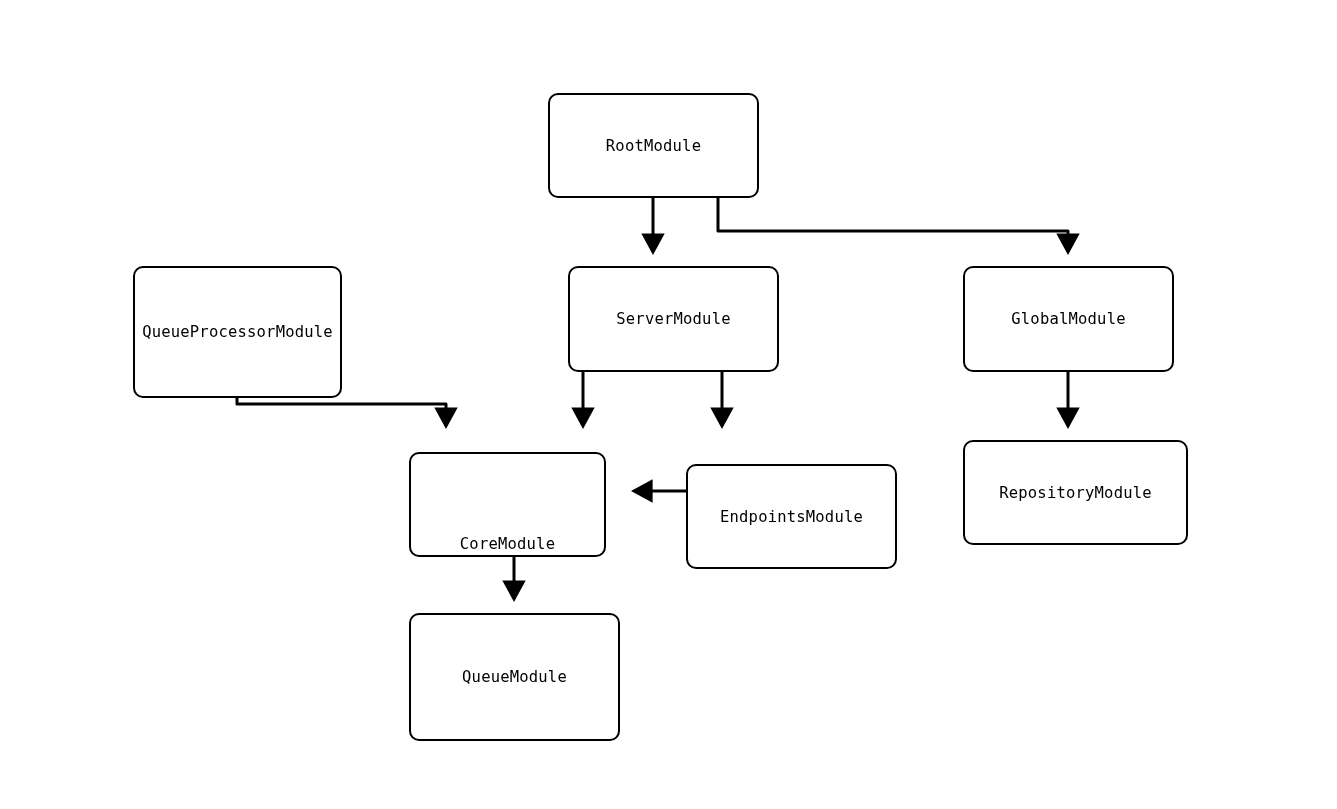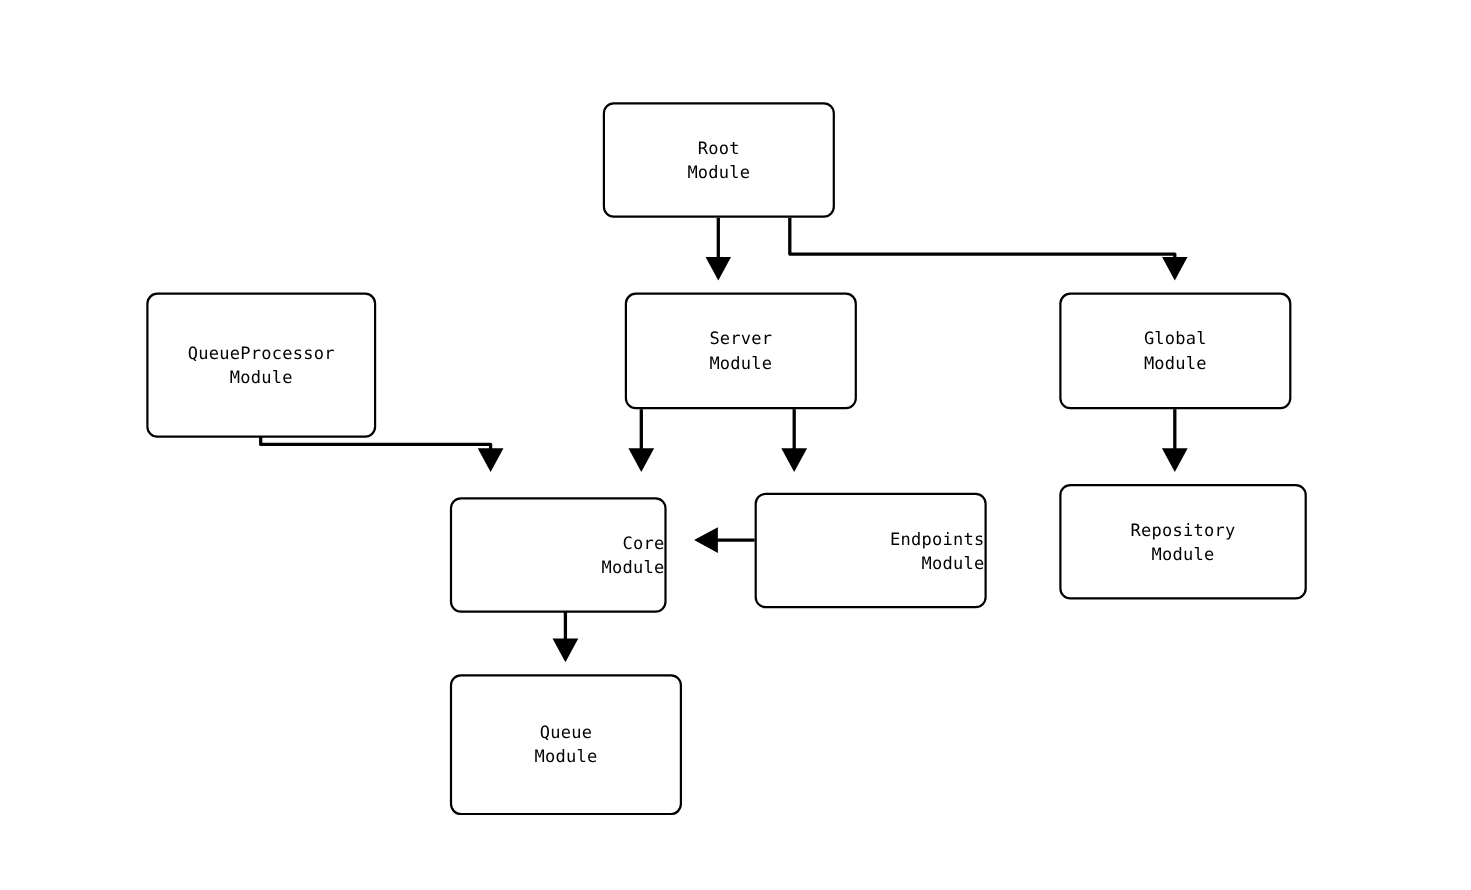--- a/index.html
+++ b/index.html
@@ -26,21 +26,21 @@
     width: 1337px;
     height: 809px;
   }
   .node {
     position: absolute;
     box-sizing: border-box;
     border: 2.5px solid #000000;
     border-radius: 10px;
     background: #ffffff;
     display: flex;
-    flex-direction: column;
+    flex-direction: row;
     align-items: center;
     justify-content: center;
     text-align: center;
     font-family: "DejaVu Sans Mono", monospace;
     font-size: 15.5px;
     line-height: 22px;
     color: #000000;
     letter-spacing: 0.2px;
   }
   .node-line {
@@ -111,21 +111,21 @@
   <div class="node" style="left:963px; top:266px; width:211px; height:106px;">
     <span class="node-line">Global</span>
     <span class="node-line">Module</span>
   </div>
 
   <div class="node" style="left:409px; top:452px; width:197px; height:105px;align-items:flex-end;">
     <span class="node-line">Core</span>
     <span class="node-line">Module</span>
   </div>
 
-  <div class="node" style="left:686px; top:448px; width:211px; height:105px;align-items:flex-end;">
+  <div class="node" style="left:686px; top:464px; width:211px; height:105px;">
     <span class="node-line">Endpoints</span>
     <span class="node-line">Module</span>
   </div>
 
   <div class="node" style="left:963px; top:440px; width:225px; height:105px;">
     <span class="node-line">Repository</span>
     <span class="node-line">Module</span>
   </div>
 
   <div class="node" style="left:409px; top:613px; width:211px; height:128px;">

